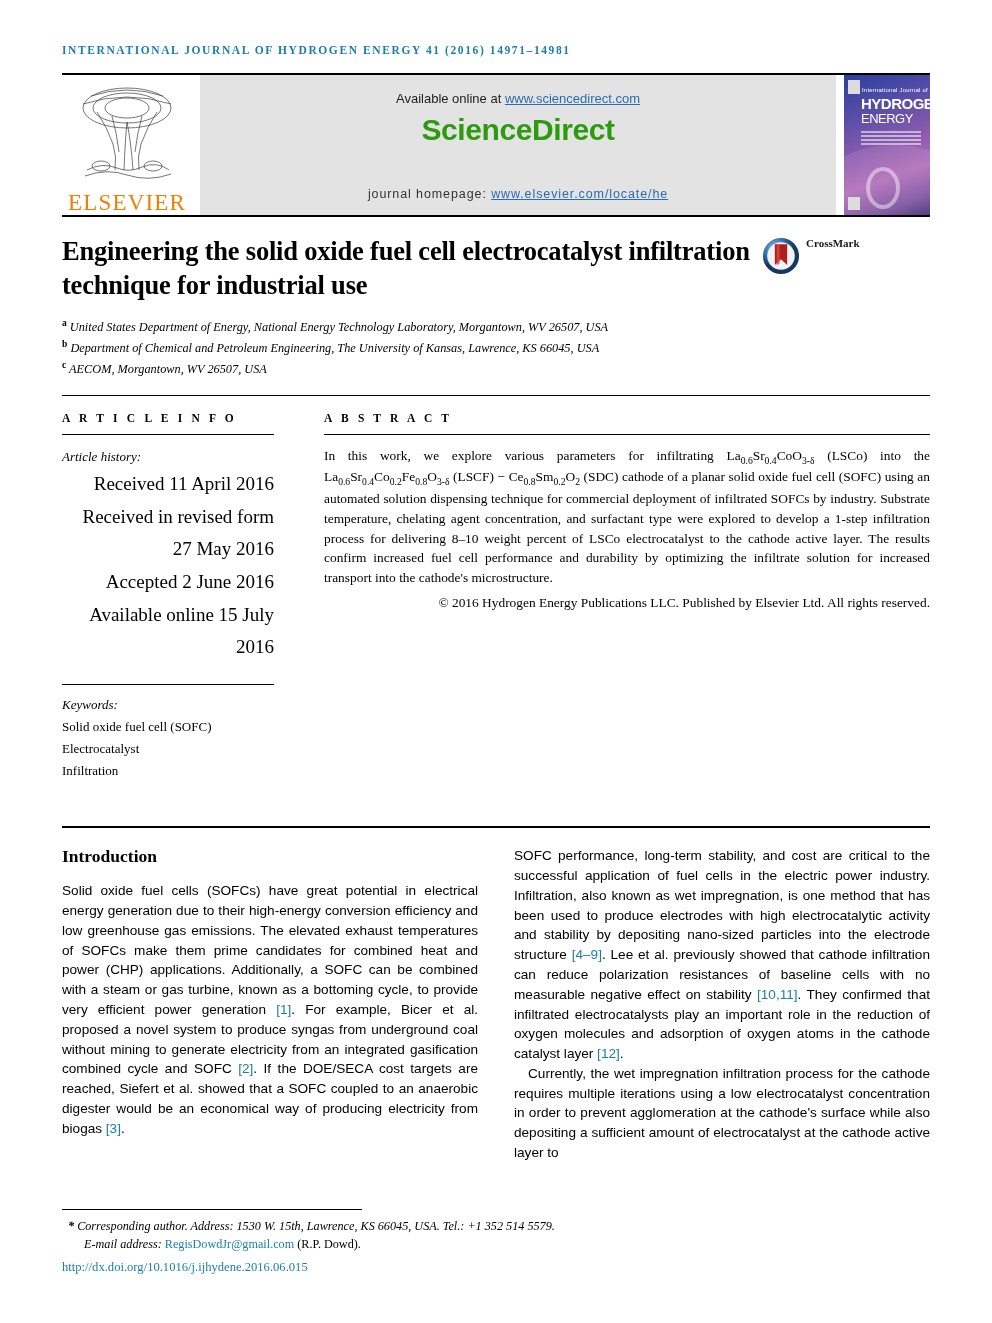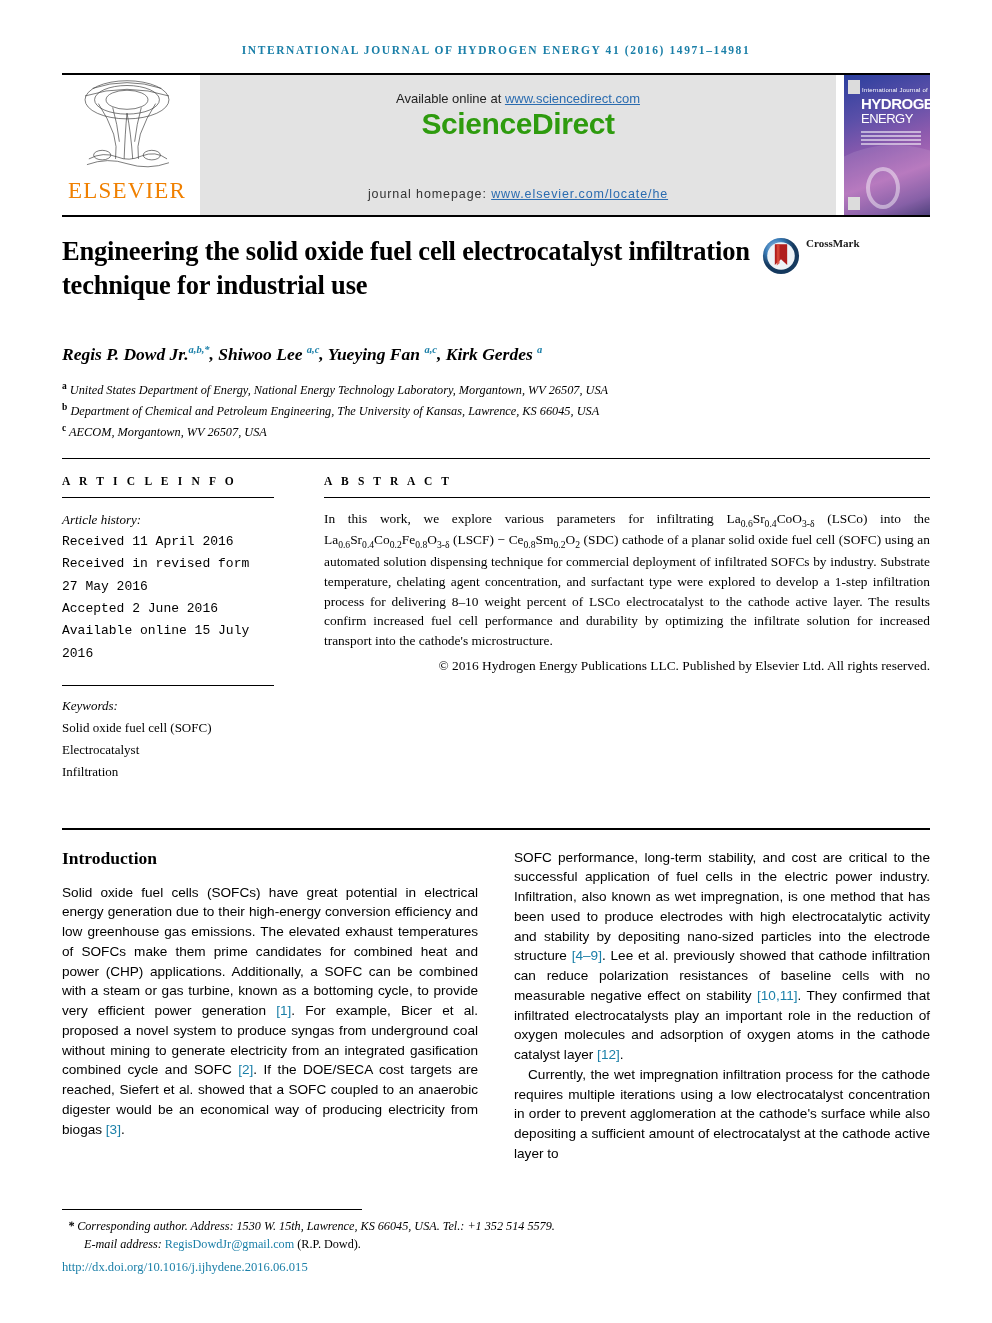--- a/index.html
+++ b/index.html
@@ -11,21 +11,20 @@
     width: 992px; height: 1323px;
     font-family: "Liberation Serif", serif;
     color: #000;
     position: relative;
     overflow: hidden;
   }
   .page { position: relative; width: 992px; height: 1323px; padding: 0 62px; }
 
   
   .running-head {
-    text-align: center;
     color: #1a7fa8;
     font-family: "Liberation Serif", serif;
     font-size: 11.5px;
     letter-spacing: 1.6px;
     font-weight: bold;
     padding-top: 44px;
     white-space: nowrap;
   }
 
   
@@ -34,21 +33,21 @@
     border-top: 2.5px solid #000;
     padding-top: 0;
     display: flex;
     align-items: stretch;
     height: 142px;
   }
   .elsevier-logo {
     width: 130px; flex: 0 0 130px;
     display: flex; flex-direction: column;
     align-items: center; justify-content: flex-end;
-    padding-bottom: 13px;
+    padding-bottom: 1px;
     position: relative;
   }
   .tree-svg { width: 120px; height: 108px; display:block; }
   .elsevier-word {
     font-family: "Liberation Serif", serif;
     color: #f08000;
     font-size: 23px;
     letter-spacing: 1.2px;
     line-height: 1;
     margin-top: 1px;
@@ -60,21 +59,21 @@
     display: flex; flex-direction: column;
     align-items: center; justify-content: space-between;
     padding: 16px 0 14px 0;
   }
   .avail-line { font-family: "Liberation Sans", sans-serif; font-size: 13px; color: #222; }
   .avail-line .url { color: #2b6cb0; }
   .sd-logo {
     font-family: "Liberation Sans", sans-serif;
     font-size: 30px; font-weight: bold;
     color: #2e9b0e; letter-spacing: -0.4px;
-    margin-top: 1px;
+    margin-top: 7px;
   }
   .homepage-line {
     font-family: "Liberation Sans", sans-serif;
     font-size: 12.5px; color: #333; letter-spacing: 0.9px;
     margin-top: auto;
   }
   .homepage-line .url { color: #2b6cb0; }
   .journal-cover {
     width: 86px; flex: 0 0 86px;
     background: linear-gradient(160deg,#2b3f9e 0%, #5a4fa8 28%, #8f5bae 52%, #b06bb8 70%, #7a4f9e 88%, #3d2c6e 100%);
@@ -128,21 +127,21 @@
   .info-grid { display:flex; padding-top: 16px; }
   .col-info { flex: 0 0 240px; padding-right: 28px; }
   .col-abs  { flex: 1 1 auto; padding-left: 22px; }
   .sec-head {
     font-family: "Liberation Serif", serif;
     font-size: 11.5px; font-weight: bold;
     letter-spacing: 3.2px;
   }
   .sec-rule { border-top: 1.6px solid #000; margin-top: 10px; margin-bottom: 11px; }
   .hist-title { font-family:"Liberation Serif",serif; font-style: italic; font-size: 13px; line-height:1.72; }
-  .hist-line  { font-family:Liberation Mono, monospace; font-size: 13px; line-height:1.72; }
+  .hist-line  { font-family:Liberation Serif, serif; font-size: 19px; line-height:1.72;text-align:right; }
   .kw-rule { border-top: 1.6px solid #000; margin-top: 20px; margin-bottom: 9px; }
   .kw-title { font-family:"Liberation Serif",serif; font-style: italic; font-size: 13px; line-height:1.7; }
   .kw-line  { font-family:"Liberation Serif",serif; font-size: 13px; line-height:1.7; }
 
   .abs-body {
     font-family: "Liberation Serif", serif;
     font-size: 13.4px; line-height: 1.47;
     text-align: justify;
   }
   .abs-copy {
@@ -262,21 +261,20 @@
           <circle cx="20" cy="20" r="19" fill="url(#cmg)"></circle>
           <circle cx="20" cy="20" r="14.5" fill="#eef3f7"></circle>
           <path d="M13.5 7.5 h13 v22 l-6.5 -6 l-6.5 6 z" fill="#b01d1d"></path>
           <path d="M15.5 7.5 h3 v20 l-3 2.6 z" fill="#d94a3a" opacity=".85"></path>
         </svg>
       </div>
       <div class="cm-label">CrossMark</div>
     </div>
   </div>
 
-  <div class="authors">Regis P. Dowd Jr.<sup>a,b,*</sup>, Shiwoo Lee <sup>a,c</sup>, Yueying Fan <sup>a,c</sup>, Kirk Gerdes <sup>a</sup></div>
 
   <div class="affils">
     <div class="affil">
       <sup>a</sup>
       <span>United States Department of Energy, National Energy Technology Laboratory, Morgantown, WV 26507, USA</span>
     </div>
     <div class="affil">
       <sup>b</sup>
       <span>Department of Chemical and Petroleum Engineering, The University of Kansas, Lawrence, KS 66045, USA</span>
     </div>

